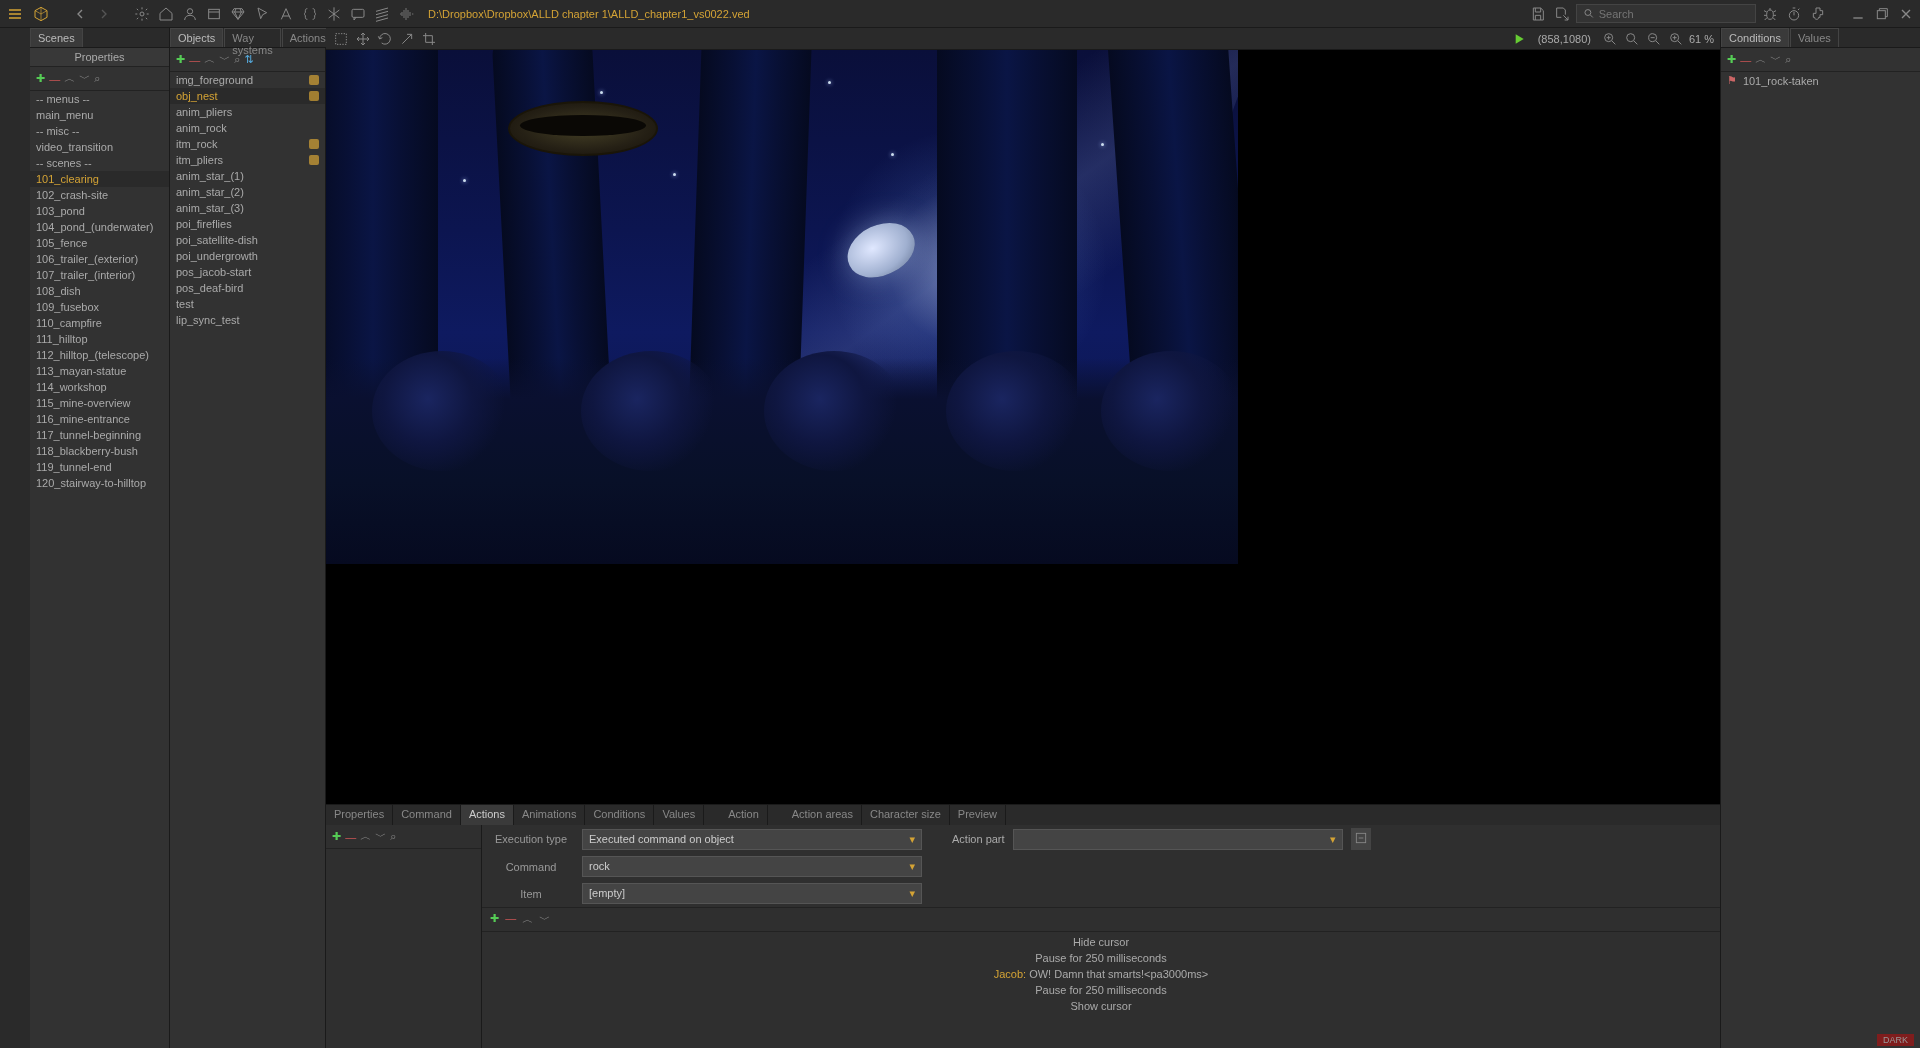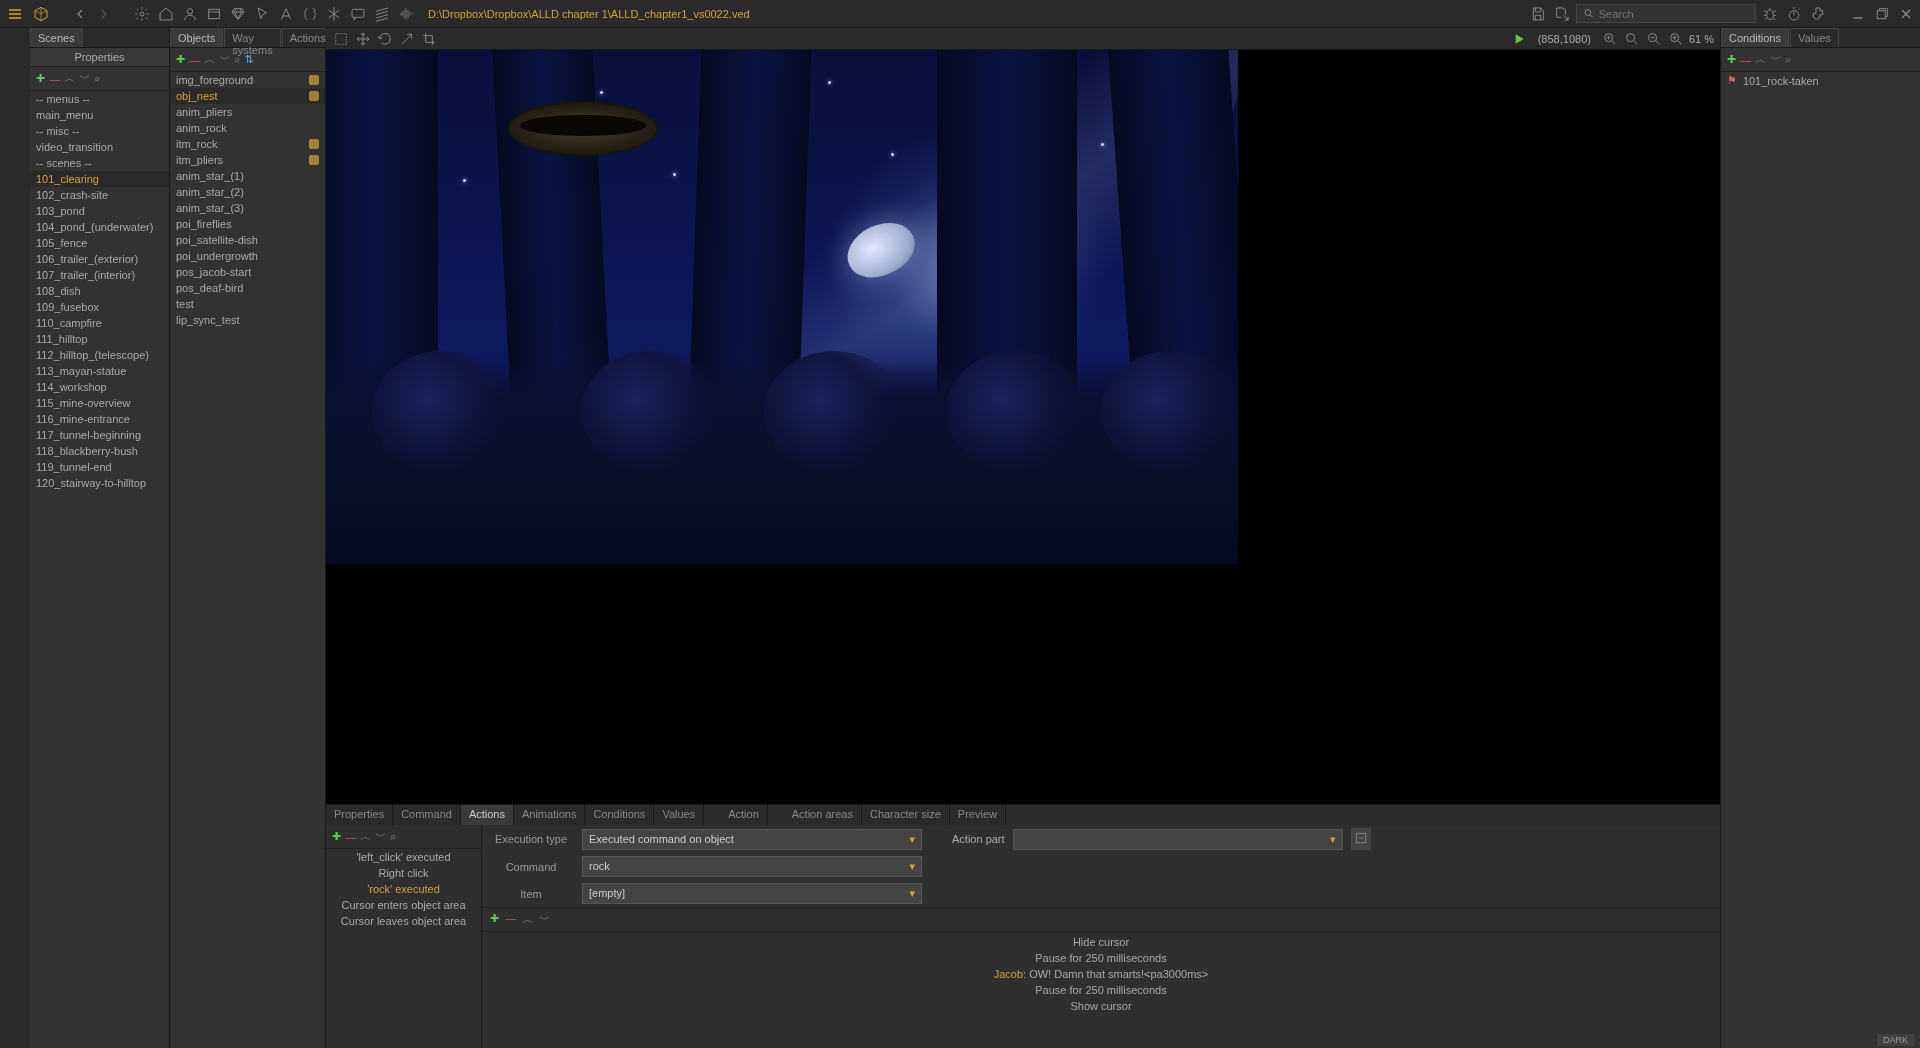--- a/index.html
+++ b/index.html
@@ -436,27 +436,20 @@
         </div>
       <div class="bottom-body">
         <div class="actions-list">
           <div class="panel-tools">
             <span class="tool-add">✚</span>
             <span class="tool-remove">—</span>
             <span class="tool-up">︿</span>
             <span class="tool-down">﹀</span>
             <span class="tool-search">⌕</span>
           </div>
-          <div id="actions-list">
-              <div class="action-item">'left_click' executed</div>
-              <div class="action-item">Right click</div>
-              <div class="action-item selected">'rock' executed</div>
-              <div class="action-item">Cursor enters object area</div>
-              <div class="action-item">Cursor leaves object area</div>
-            </div>
         </div>
         <div class="action-props">
           <div class="prop-row">
             <span class="prop-label">Execution type</span>
             <div class="prop-select">
                 <span>Executed command on object</span>
                 <span class="chev">▾</span>
               </div>
             <div class="action-part">
               <span>Action part</span>
@@ -512,13 +505,13 @@
       <span class="tool-remove">—</span>
       <span class="tool-up">︿</span>
       <span class="tool-down">﹀</span>
       <span class="tool-search">⌕</span>
     </div>
     <div class="list" id="right-list">
         <div class="list-item"><span style="color:#c66;margin-right:6px">⚑</span>101_rock-taken</div>
       </div>
   </div>
 </div>
-<div style="position:fixed;bottom:2px;right:6px;background:#404040;color:#999;padding:1px 6px;font-size:9px">DARK</div>
+<div style="position:fixed;bottom:2px;right:6px;background:#7f1d1d;color:#999;padding:1px 6px;font-size:9px">DARK</div>
 
 </body></html>

